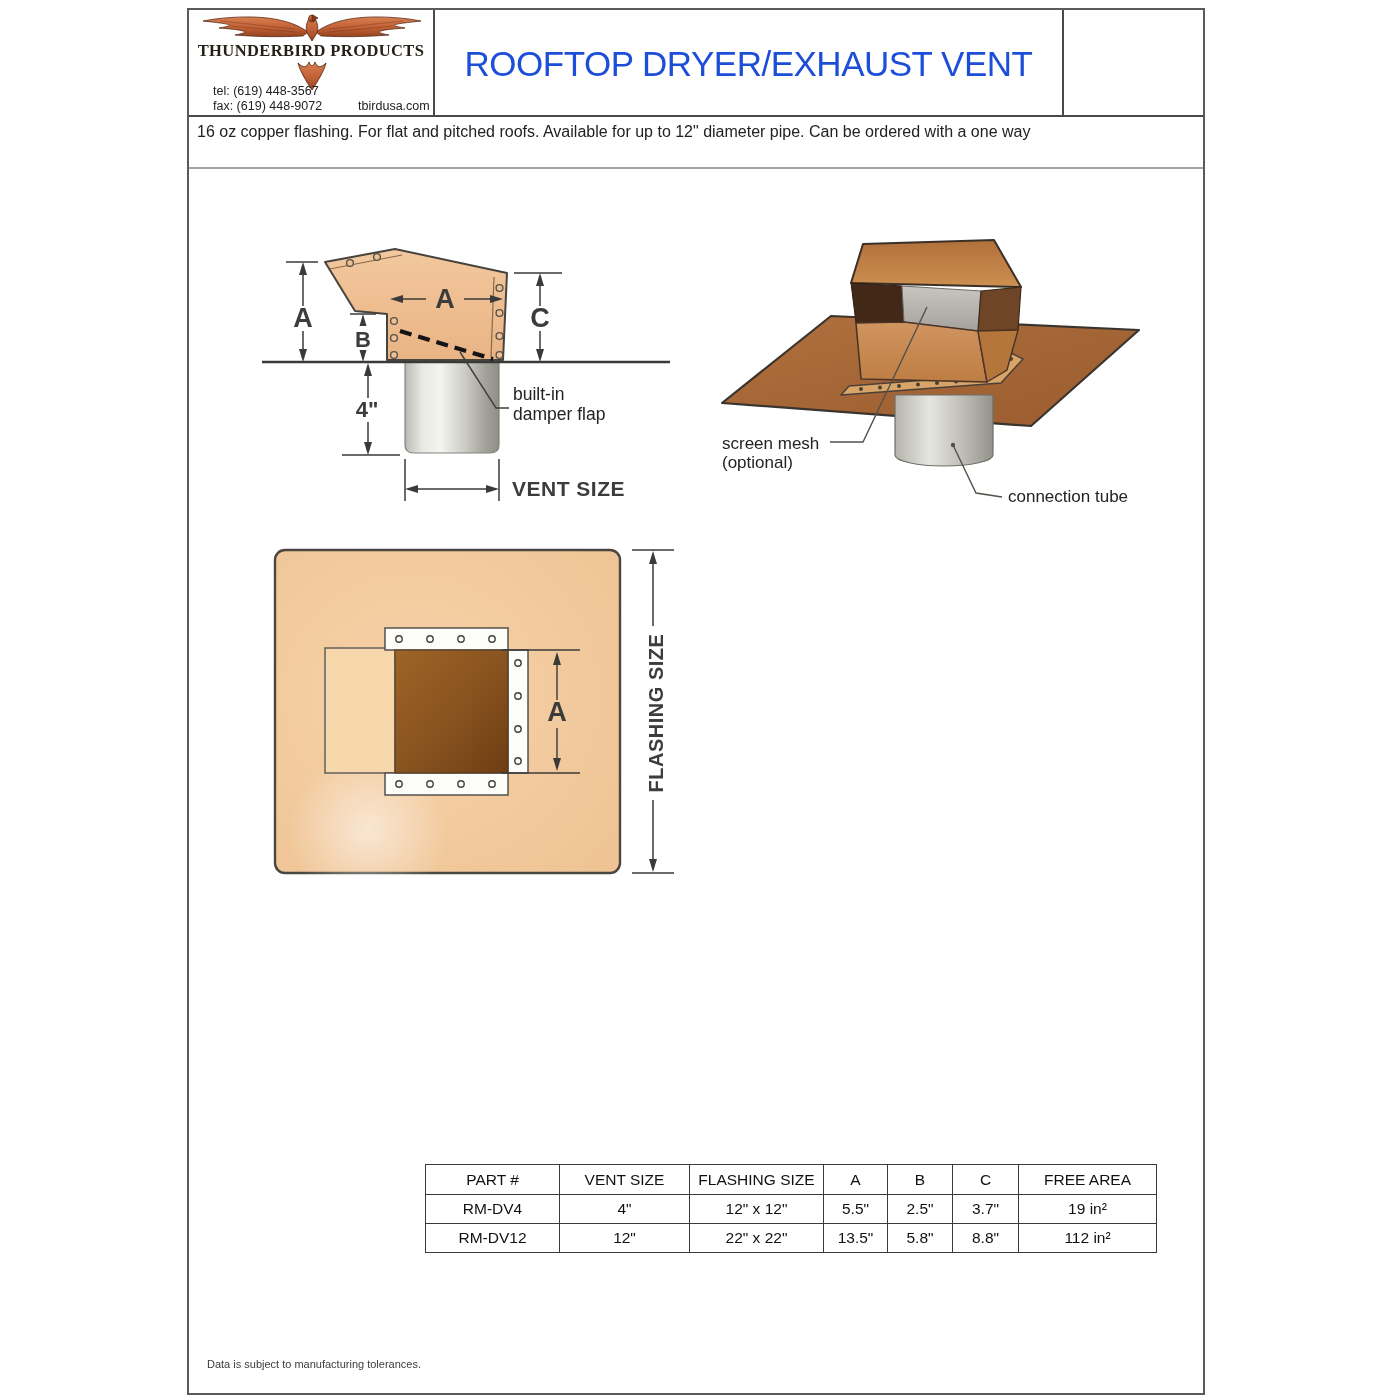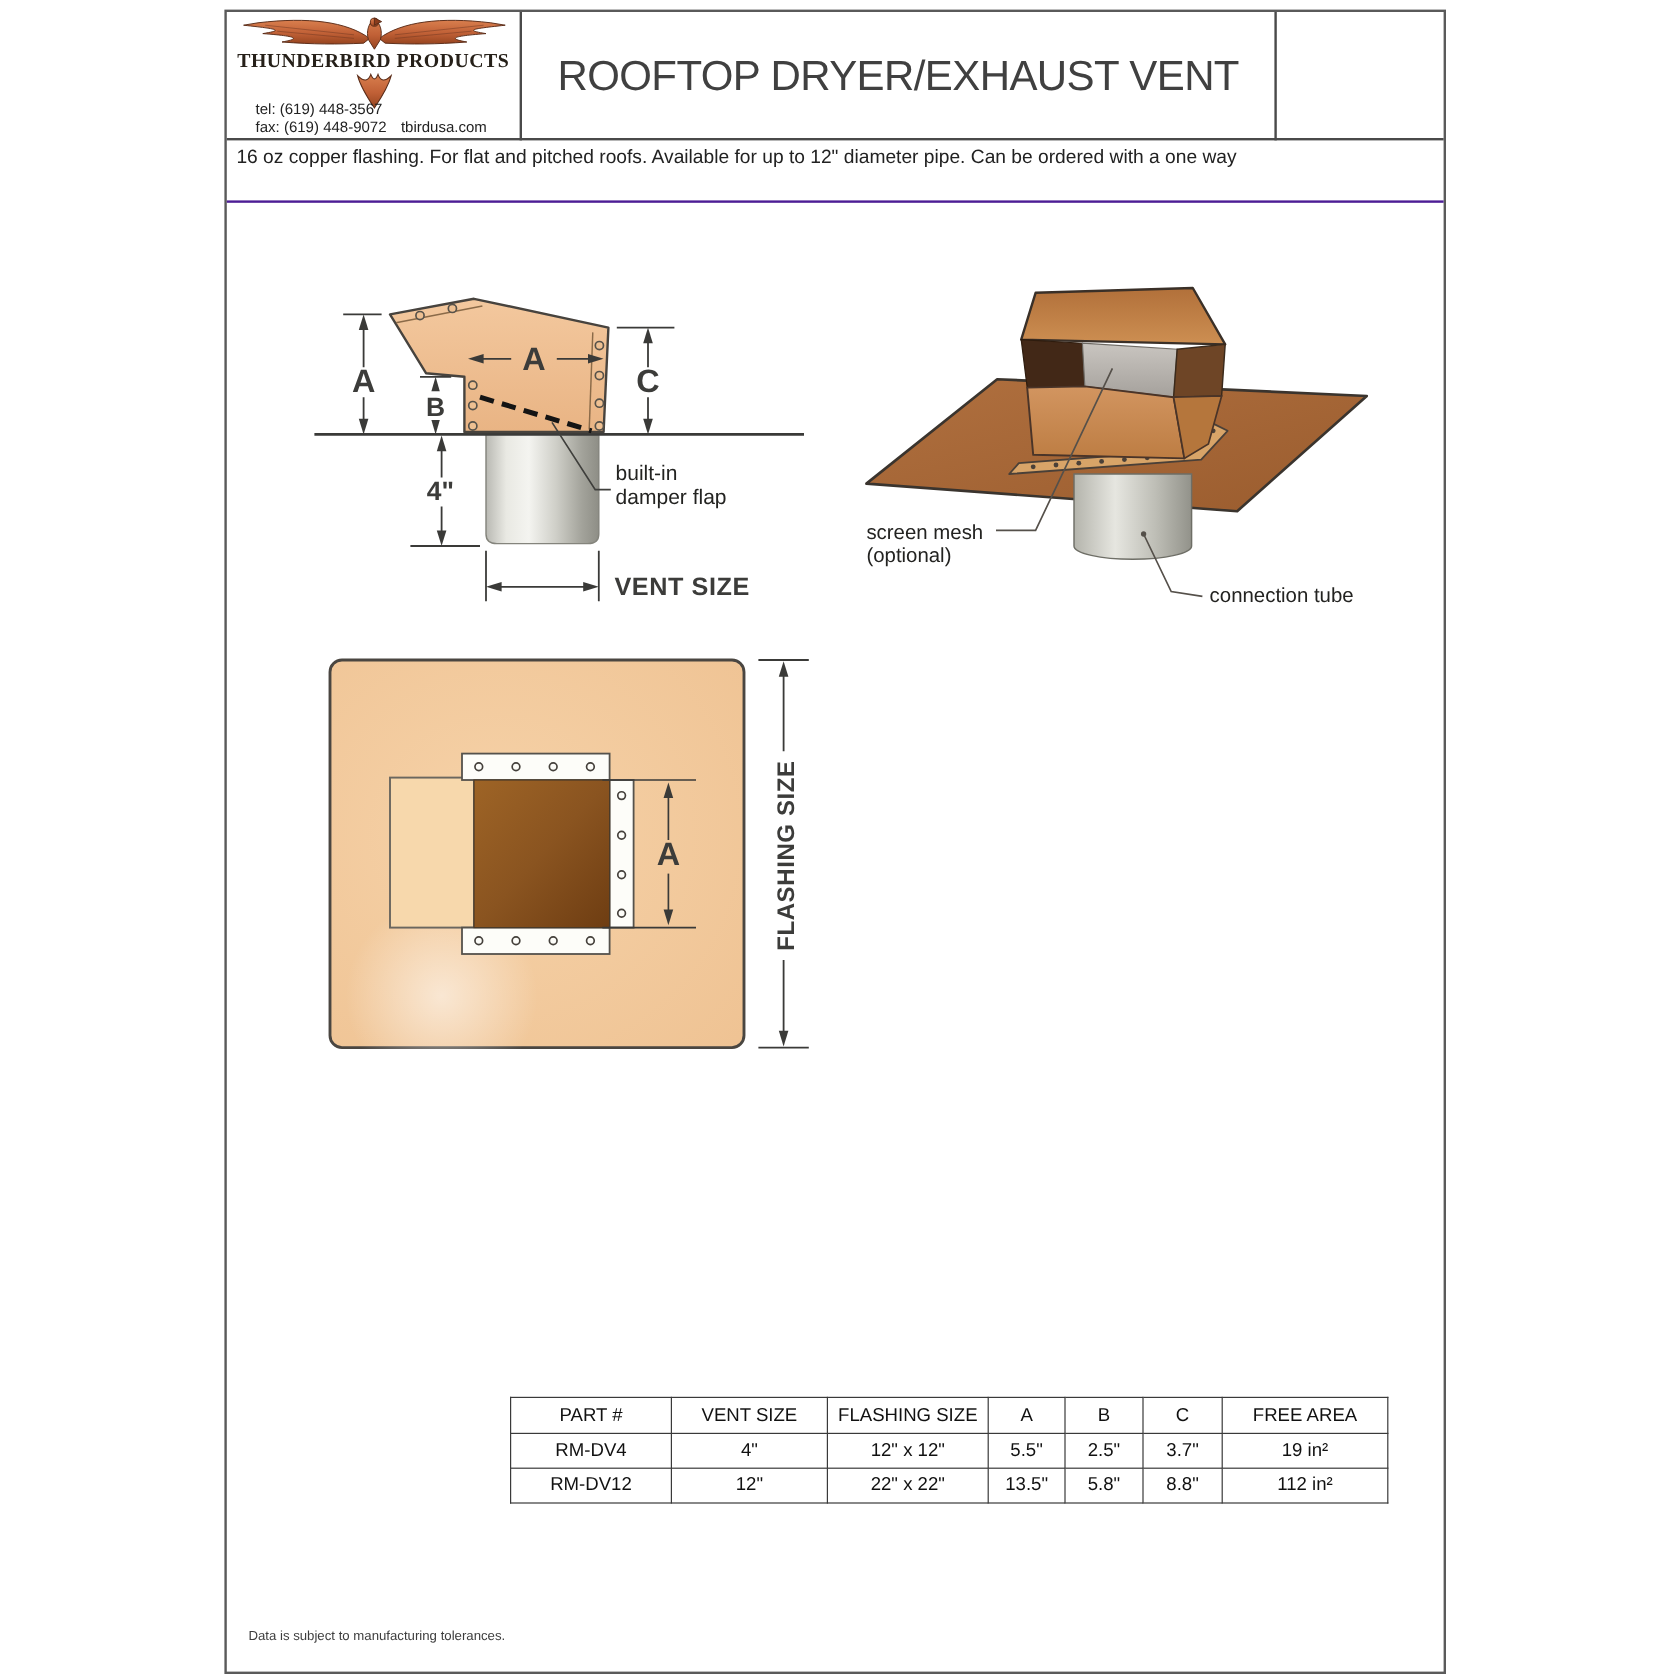--- a/index.html
+++ b/index.html
@@ -6,31 +6,31 @@
   .page{position:relative;width:1400px;height:1400px;background:#fff;overflow:hidden;
         font-family:"Liberation Sans",sans-serif;color:#1a1a1a;}
   .frame{position:absolute;left:187px;top:8px;width:1018px;height:1387px;
          border:2px solid #5a5a5a;box-sizing:border-box;}
   .header-row{position:absolute;left:0;top:0;width:100%;height:107px;
               border-bottom:2px solid #4a4a4a;box-sizing:border-box;}
   .logo-cell{position:absolute;left:0;top:0;width:246px;height:107px;
              border-right:2px solid #4a4a4a;box-sizing:border-box;text-decoration:underline;}
   .title-cell{position:absolute;left:246px;top:0;width:627px;height:107px;
               display:flex;align-items:center;justify-content:center;}
-  .page-title{font-size:35px;letter-spacing:-0.5px;color:#404040;white-space:nowrap;}
+  .page-title{font-size:35px;letter-spacing:-0.5px;color:#1d4ed8;white-space:nowrap;}
   .rev-cell{position:absolute;left:873px;top:0;width:141px;height:107px;
             border-left:2px solid #4a4a4a;box-sizing:border-box;}
   .desc-row{position:absolute;left:0;top:107px;width:100%;height:52px;
-            border-bottom:2px solid #4c1d95;box-sizing:border-box;
+            border-bottom:2px solid #a3a3a3;box-sizing:border-box;
             padding:4px 8px;font-size:16px;line-height:21px;color:#222;}
   .company-name{position:absolute;top:31px;width:100%;text-align:center;
                 font-family:"Liberation Serif",serif;font-weight:bold;font-size:16.5px;
                 letter-spacing:0.4px;color:#262019;}
   .telfax{position:absolute;left:24px;bottom:3px;font-size:12.5px;line-height:15px;color:#222;}
-  .telfax .site{margin-left:12px;}
+  .telfax .site{margin-left:36px;}
   .eagle-svg{position:absolute;left:8px;top:2px;}
   .tail-svg{position:absolute;left:103px;top:49px;}
   .diagram{position:absolute;}
   .footer-note{position:absolute;left:207px;top:1358px;font-size:11px;color:#3d3d3d;}
   table.spec{position:absolute;left:425px;top:1164px;border-collapse:collapse;table-layout:fixed;
              font-size:15.5px;color:#111;border-radius:23px;}
   table.spec th,table.spec td{border:1.5px solid #3a3a3a;text-align:center;
              font-weight:normal;height:28px;padding:0 2px;overflow:hidden;white-space:nowrap;}
   table.spec th{height:29px;}
   svg text{font-family:"Liberation Sans",sans-serif;}

